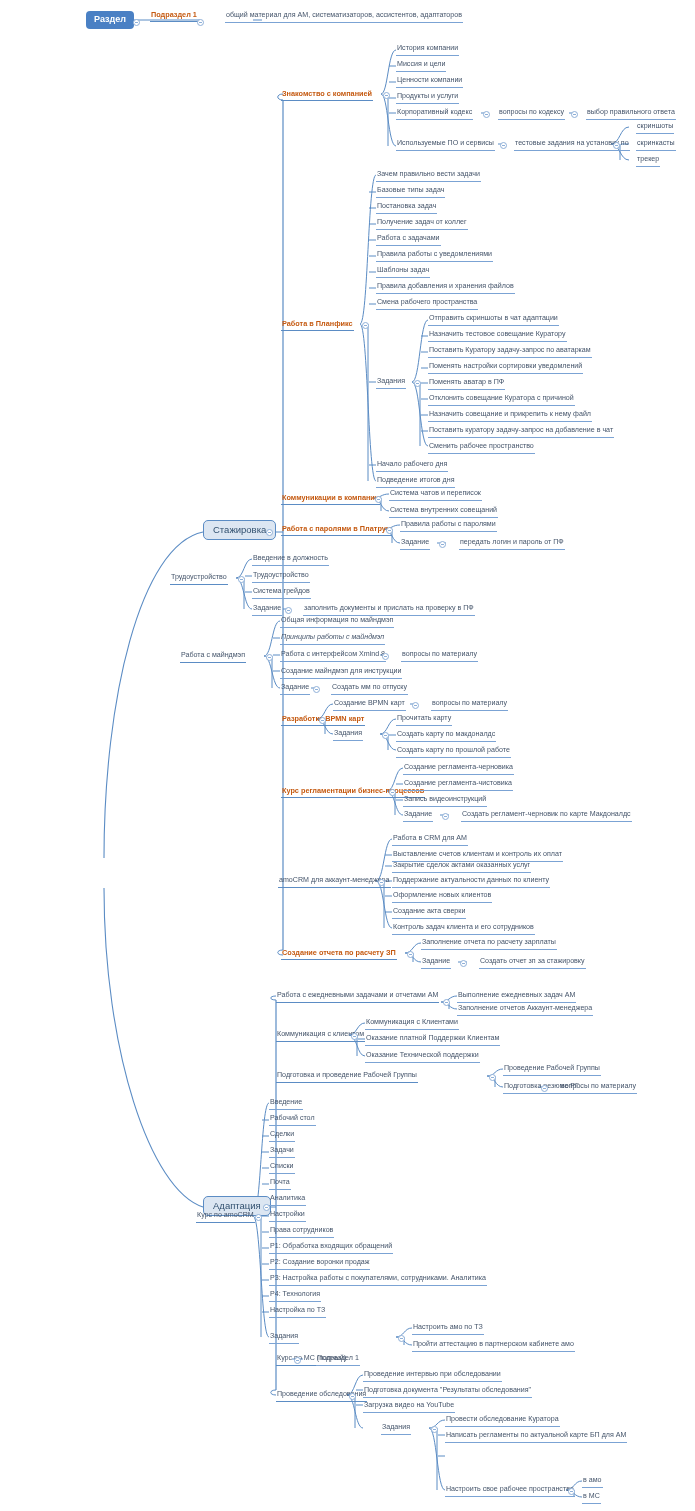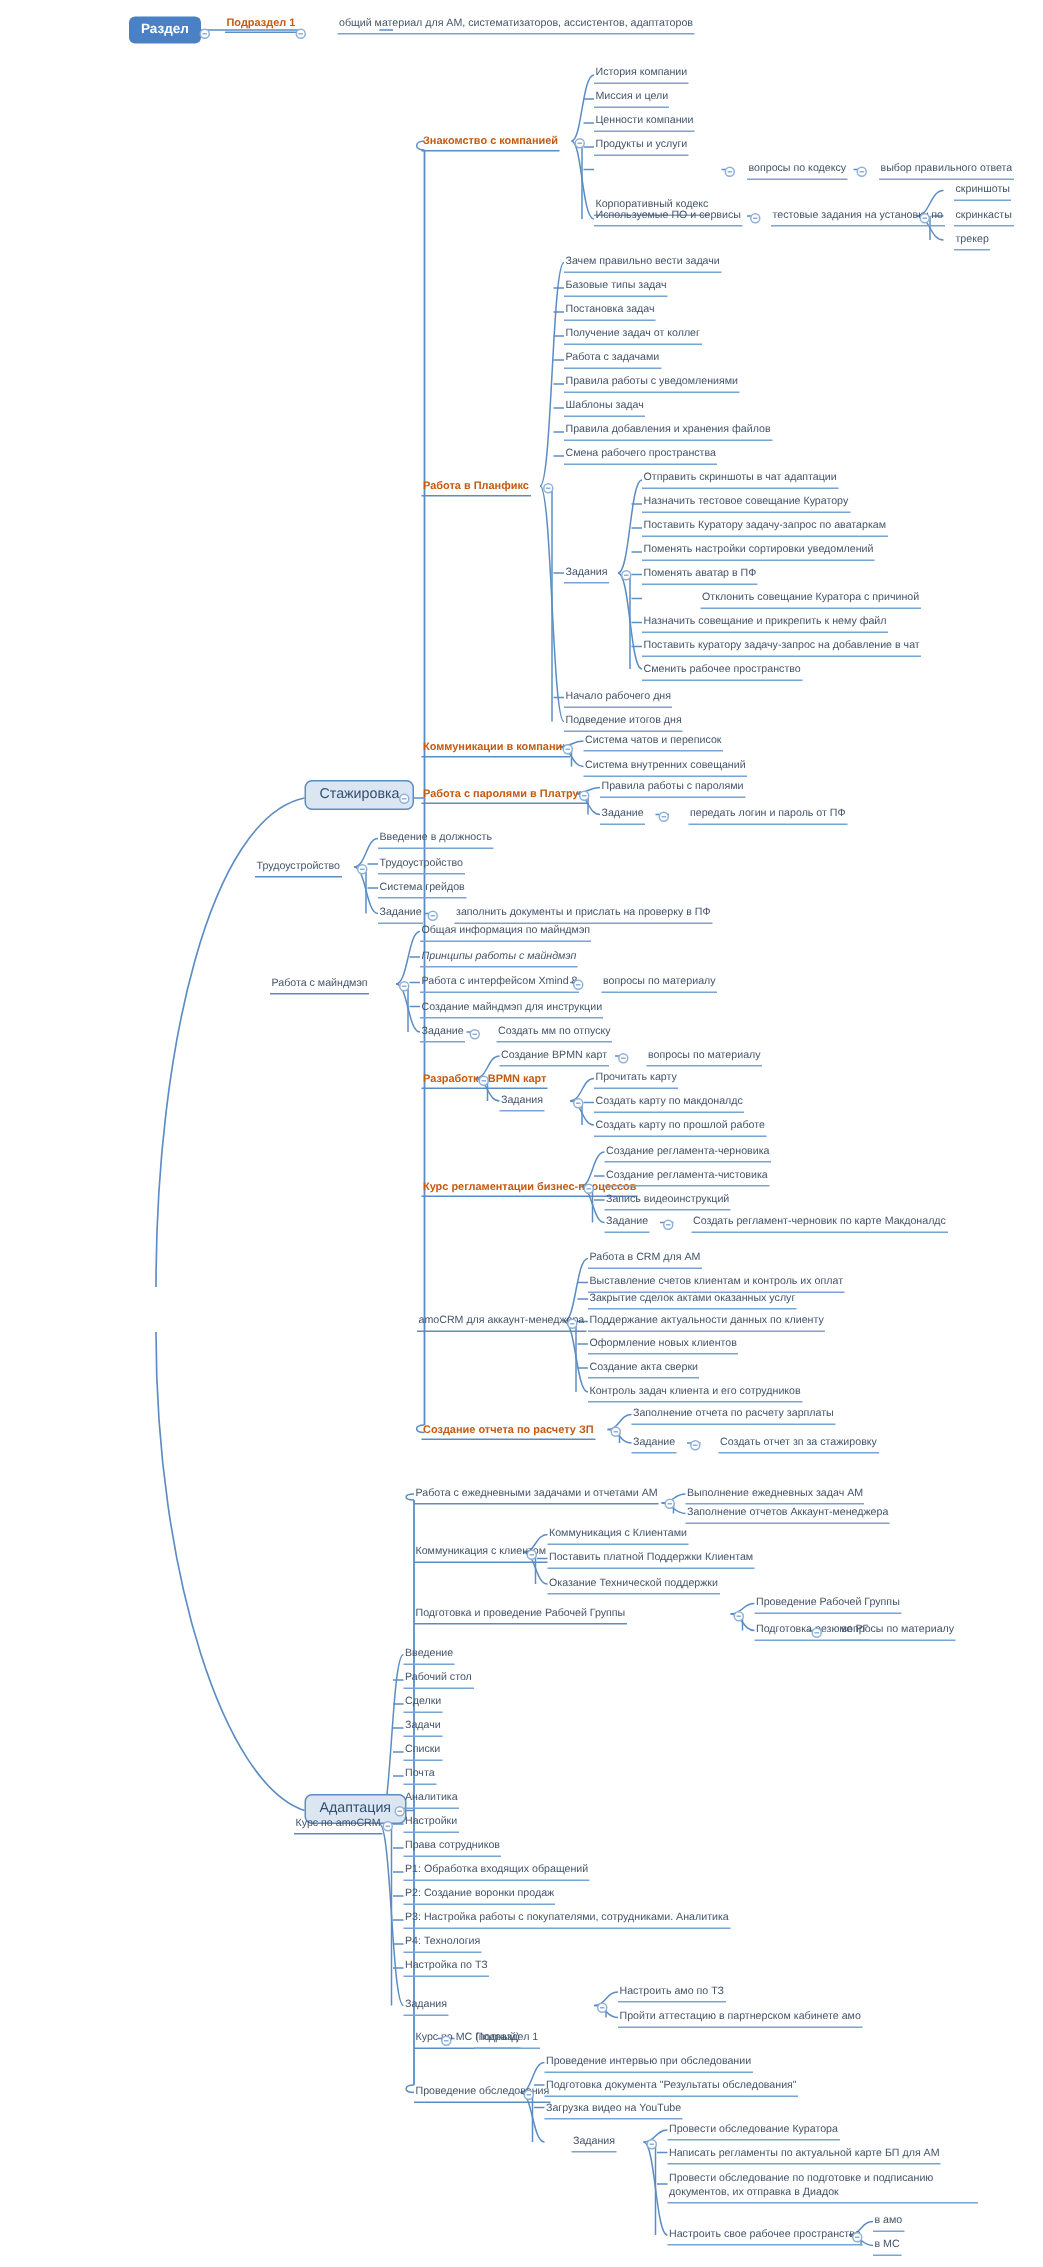--- a/index.html
+++ b/index.html
@@ -244,21 +244,21 @@
   <div class="node branch" style="left:203px;top:1196px;">Адаптация</div>
   <div class="cmark" style="left:263px;top:1204px;"></div>
 
   <div class="node topic" style="left:281px;top:90px;">Знакомство с компанией</div>
   <div class="cmark" style="left:383px;top:92px;"></div>
 
   <div class="node leaf" style="left:396px;top:45px;">История компании</div>
   <div class="node leaf" style="left:396px;top:61px;">Миссия и цели</div>
   <div class="node leaf" style="left:396px;top:77px;">Ценности компании</div>
   <div class="node leaf" style="left:396px;top:93px;">Продукты и услуги</div>
-  <div class="node leaf" style="left:396px;top:109px;margin-top:24px;">Корпоративный кодекс</div>
+  <div class="node leaf" style="left:396px;top:109px;">Корпоративный кодекс</div>
   <div class="cmark" style="left:483px;top:111px;"></div>
   <div class="node leaf" style="left:498px;top:109px;">вопросы по кодексу</div>
   <div class="cmark" style="left:571px;top:111px;"></div>
   <div class="node leaf" style="left:586px;top:109px;">выбор правильного ответа</div>
 
   <div class="node leaf" style="left:396px;top:140px;">Используемые ПО и сервисы</div>
   <div class="cmark" style="left:500px;top:142px;"></div>
   <div class="node leaf" style="left:514px;top:140px;">тестовые задания на установку по</div>
   <div class="cmark" style="left:613px;top:142px;"></div>
   <div class="node leaf" style="left:636px;top:123px;">скриншоты</div>
@@ -278,21 +278,21 @@
   <div class="node leaf" style="left:376px;top:283px;">Правила добавления и хранения файлов</div>
   <div class="node leaf" style="left:376px;top:299px;">Смена рабочего пространства</div>
 
   <div class="node leaf" style="left:376px;top:378px;">Задания</div>
   <div class="cmark" style="left:414px;top:380px;"></div>
   <div class="node leaf" style="left:428px;top:315px;">Отправить скриншоты в чат адаптации</div>
   <div class="node leaf" style="left:428px;top:331px;">Назначить тестовое совещание Куратору</div>
   <div class="node leaf" style="left:428px;top:347px;">Поставить Куратору задачу-запрос по аватаркам</div>
   <div class="node leaf" style="left:428px;top:363px;">Поменять настройки сортировки уведомлений</div>
   <div class="node leaf" style="left:428px;top:379px;">Поменять аватар в ПФ</div>
-  <div class="node leaf" style="left:428px;top:395px;margin-left:39px;">Отклонить совещание Куратора с причиной</div>
+  <div class="node leaf" style="left:428px;top:395px;">Отклонить совещание Куратора с причиной</div>
   <div class="node leaf" style="left:428px;top:411px;">Назначить совещание и прикрепить к нему файл</div>
   <div class="node leaf" style="left:428px;top:427px;">Поставить куратору задачу-запрос на добавление в чат</div>
   <div class="node leaf" style="left:428px;top:443px;">Сменить рабочее пространство</div>
 
   <div class="node leaf" style="left:376px;top:461px;">Начало рабочего дня</div>
   <div class="node leaf" style="left:376px;top:477px;">Подведение итогов дня</div>
 
   <div class="node topic" style="left:281px;top:494px;">Коммуникации в компании</div>
   <div class="cmark" style="left:375px;top:496px;"></div>
   <div class="node leaf" style="left:389px;top:490px;">Система чатов и переписок</div>
@@ -364,21 +364,21 @@
   <div class="node leaf" style="left:479px;top:958px;">Создать отчет зп за стажировку</div>
 
   <div class="node sub" style="left:276px;top:992px;">Работа с ежедневными задачами и отчетами АМ</div>
   <div class="cmark" style="left:443px;top:999px;"></div>
   <div class="node leaf" style="left:457px;top:992px;">Выполнение ежедневных задач АМ</div>
   <div class="node leaf" style="left:457px;top:1005px;">Заполнение отчетов Аккаунт-менеджера</div>
 
   <div class="node sub" style="left:276px;top:1031px;">Коммуникация с клиентом</div>
   <div class="cmark" style="left:351px;top:1033px;"></div>
   <div class="node leaf" style="left:365px;top:1019px;">Коммуникация с Клиентами</div>
-  <div class="node leaf" style="left:365px;top:1035px;">Поставить платной Поддержки Клиентам</div>
+  <div class="node leaf" style="left:365px;top:1035px;">Оказание платной Поддержки Клиентам</div>
   <div class="node leaf" style="left:365px;top:1052px;">Оказание Технической поддержки</div>
 
   <div class="node sub" style="left:276px;top:1072px;">Подготовка и проведение Рабочей Группы</div>
   <div class="cmark" style="left:489px;top:1074px;"></div>
   <div class="node leaf" style="left:503px;top:1065px;">Проведение Рабочей Группы</div>
   <div class="node leaf" style="left:503px;top:1083px;">Подготовка резюме РГ</div>
   <div class="cmark" style="left:541px;top:1085px;"></div>
   <div class="node leaf" style="left:560px;top:1083px;">вопросы по материалу</div>
 
   <div class="node sub" style="left:196px;top:1212px;">Курс по amoCRM</div>
@@ -408,19 +408,18 @@
 
   <div class="node sub" style="left:276px;top:1391px;">Проведение обследования</div>
   <div class="cmark" style="left:349px;top:1393px;"></div>
   <div class="node leaf" style="left:363px;top:1371px;">Проведение интервью при обследовании</div>
   <div class="node leaf" style="left:363px;top:1387px;">Подготовка документа "Результаты обследования"</div>
   <div class="node leaf" style="left:363px;top:1402px;">Загрузка видео на YouTube</div>
   <div class="node leaf" style="left:381px;top:1424px;">Задания</div>
   <div class="cmark" style="left:431px;top:1426px;"></div>
   <div class="node leaf" style="left:445px;top:1416px;">Провести обследование Куратора</div>
   <div class="node leaf" style="left:445px;top:1432px;">Написать регламенты по актуальной карте БП для АМ</div>
-  <div class="node leaf wrap" style="left:445px;top:1448px;">Провести обследование по подготовке и подписанию документов, их отправка в Диадок</div>
   <div class="node leaf" style="left:445px;top:1486px;">Настроить свое рабочее пространство</div>
   <div class="cmark" style="left:568px;top:1488px;"></div>
   <div class="node leaf" style="left:582px;top:1477px;">в амо</div>
   <div class="node leaf" style="left:582px;top:1493px;">в МС</div>
 
 </div>
 
 </body></html>

